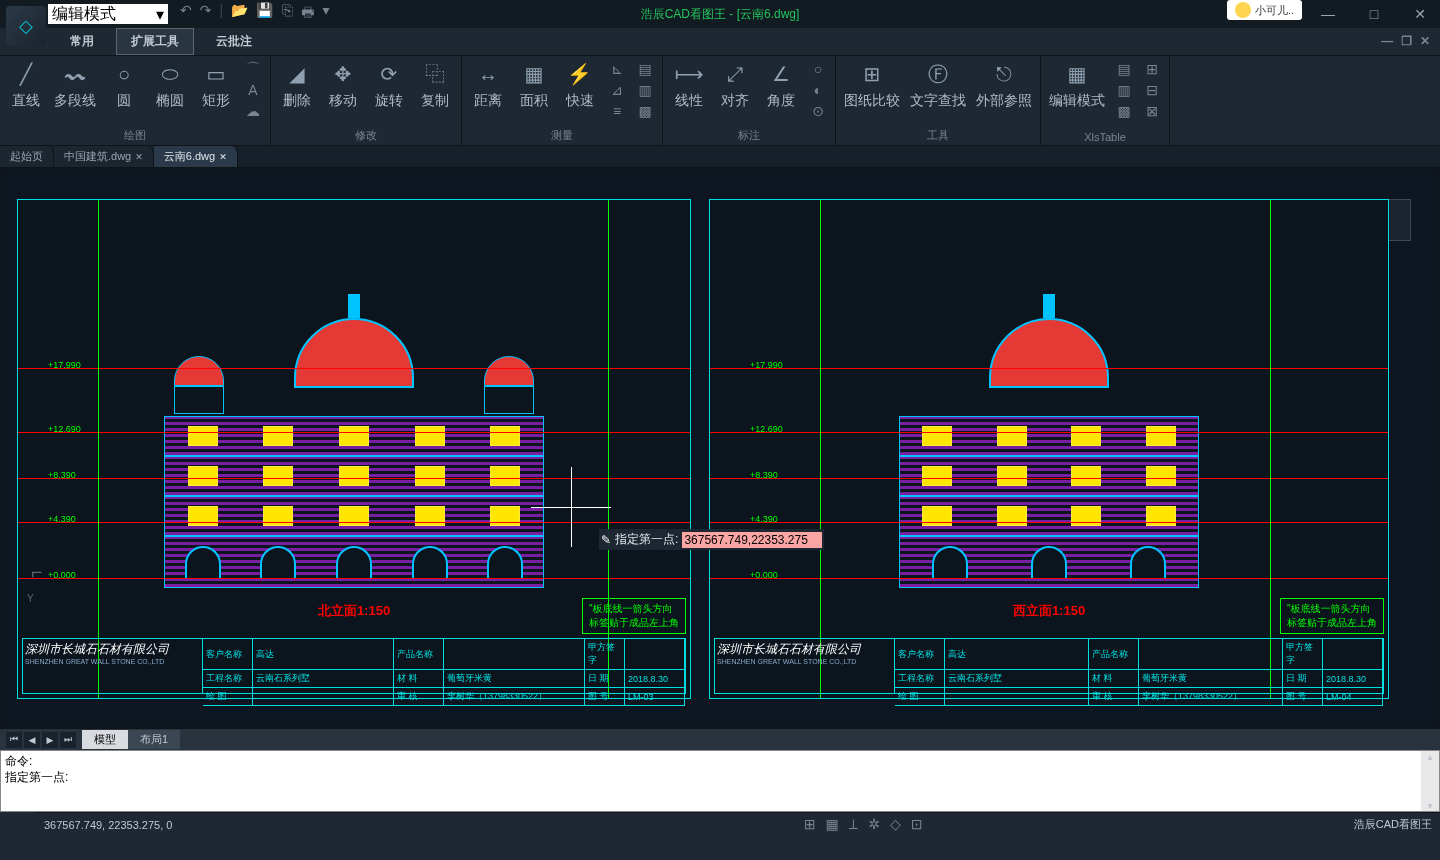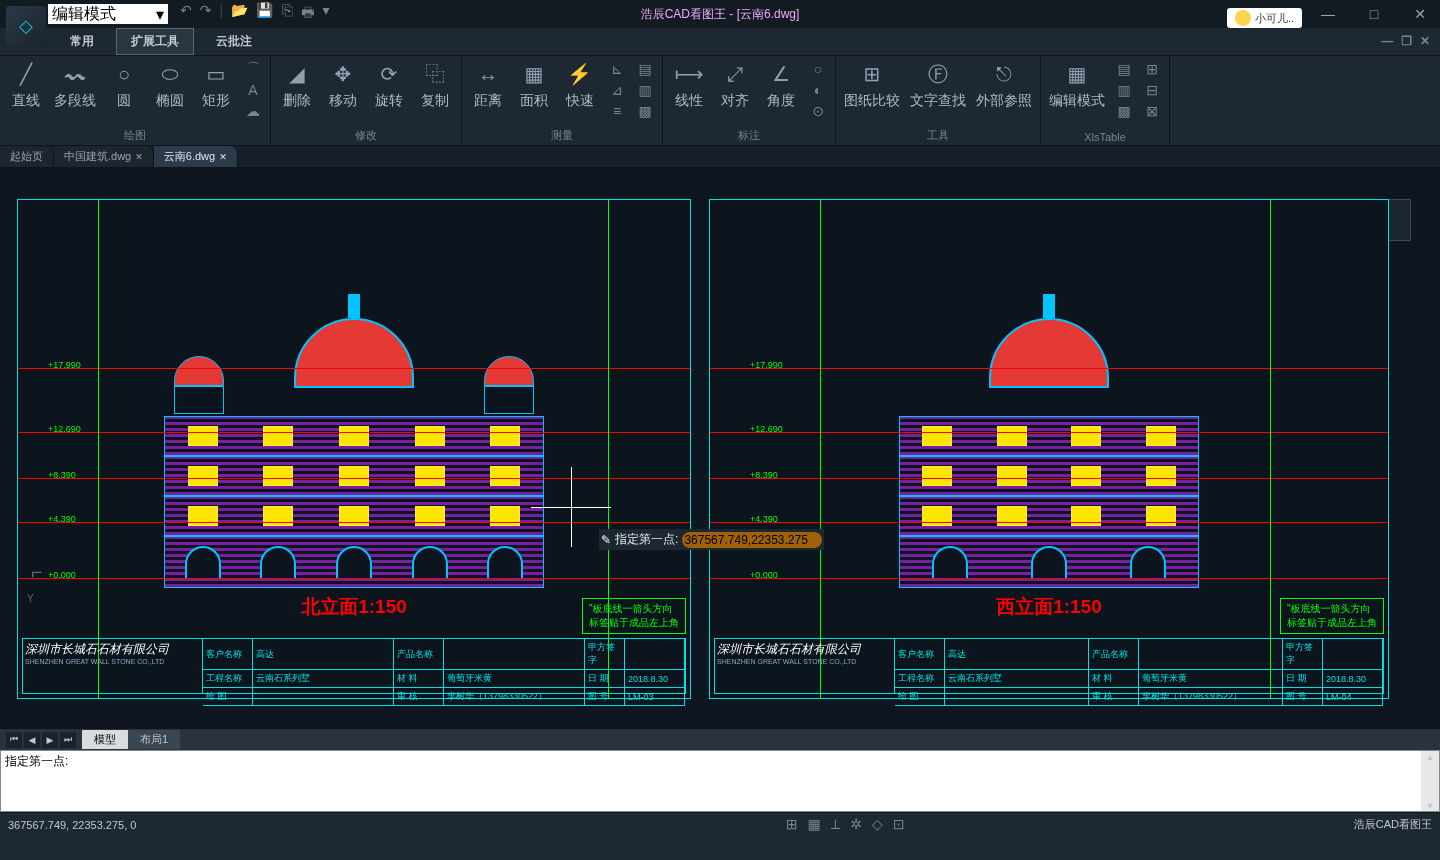--- a/index.html
+++ b/index.html
@@ -3,22 +3,22 @@
 <meta charset="utf-8">
 <style>
 * { box-sizing: border-box; margin: 0; padding: 0; font-family: "Microsoft YaHei", sans-serif; }
 body { background: #1e2833; width: 1440px; height: 860px; overflow: hidden; color: #c0c8d0; font-size: 12px; position: relative; }
 
 
 .titlebar { height: 28px; background: #121a22; display: flex; align-items: center; position: relative; }
 .mode-select { margin-left: 48px; width: 120px; height: 20px; background: #fff; color: #000; font-size: 16px; padding: 0 4px; display: flex; align-items: center; justify-content: space-between; }
 .qat { display: flex; gap: 8px; margin-left: 12px; }
 .qat span { color: #7a8490; font-size: 14px; }
-.title-center { position: absolute; left: 50%; transform: translateX(-50%); color: #f0abfc; font-size: 12px; }
-.title-right { position: absolute; right: 0; display: flex; align-items: flex-end; gap: 6px; }
+.title-center { position: absolute; left: 50%; transform: translateX(-50%); color: #22c55e; font-size: 12px; }
+.title-right { position: absolute; right: 0; display: flex; align-items: flex-start; gap: 6px; }
 .user-chip { display: flex; align-items: center; gap: 4px; background: #fff; border-radius: 3px; padding: 2px 8px; color: #333; font-size: 11px; }
 .avatar { width: 16px; height: 16px; background: #ffd54f; border-radius: 50%; }
 .winbtn { width: 40px; height: 28px; display: flex; align-items: center; justify-content: center; color: #9aa4ae; font-size: 14px; }
 
 
 .menurow { height: 28px; background: #1e2833; display: flex; align-items: center; border-bottom: 1px solid #0f1419; font-weight: bold; }
 .logo { width: 40px; height: 40px; position: absolute; top: 6px; left: 6px; background: linear-gradient(135deg, #2b3947, #1a232d); border-radius: 4px; display: flex; align-items: center; justify-content: center; }
 .logo::after { content: "◇"; color: #00c4d4; font-size: 18px; }
 .menuitem { padding: 4px 14px; color: #c0c8d0; font-size: 12px; margin-left: 8px; }
 .menuitem.first { margin-left: 56px; }
@@ -55,21 +55,21 @@
 .dome-main { width: 120px; height: 70px; background: #e53935; border-radius: 60px 60px 0 0; border: 2px solid #00c4ff; }
 .dome-tip { position: absolute; top: -24px; left: 50%; transform: translateX(-50%); width: 12px; height: 24px; background: #00c4ff; }
 .mini-dome { position: absolute; top: -60px; width: 50px; }
 .mini-dome.l { left: 10px; } .mini-dome.r { right: 10px; }
 .mini-dome-main { width: 50px; height: 30px; background: #e53935; border-radius: 25px 25px 0 0; border: 1px solid #00c4ff; }
 .mini-dome-base { width: 50px; height: 28px; border: 1px solid #00c4ff; background: #0c141d; }
 .dim-h { position: absolute; left: 0; right: 0; border-top: 1px solid #ff0000; }
 .dim-v { position: absolute; top: 0; bottom: 0; border-left: 1px solid #00ff00; }
 .dim-txt { position: absolute; color: #00ff00; font-size: 9px; }
 
-.caption { position: absolute; bottom: 78px; left: 50%; transform: translateX(-50%); color: #ff0000; font-weight: bold; font-size: 19px; }
+.caption { position: absolute; bottom: 78px; left: 50%; transform: translateX(-50%); color: #ff0000; font-weight: bold; font-size: 13px; }
 
 .tblock { position: absolute; bottom: 4px; left: 4px; right: 4px; height: 56px; border: 1px solid #00e0e0; display: flex; font-size: 9px; color: #d0d0d0; }
 .tblock-logo { width: 180px; border-right: 1px solid #00e0e0; padding: 2px; font-size: 9px; }
 .tblock-logo .co { color: #fff; font-size: 12px; font-style: italic; }
 .tblock-grid { flex: 1; display: grid; grid-template-columns: 50px 1fr 50px 1fr 40px 60px; grid-template-rows: repeat(3, 1fr); }
 .tblock-grid > div { border-right: 1px solid #00e0e0; border-bottom: 1px solid #00e0e0; padding: 2px 3px; color: #00e0e0; display: flex; align-items: center; }
 .note-box { position: absolute; right: 4px; bottom: 64px; border: 1px solid #00ff00; padding: 3px 6px; color: #00ff00; font-size: 10px; text-align: left; }
 
 .crosshair { position: absolute; top: 338px; left: 570px; pointer-events: none; }
 .crosshair::before, .crosshair::after { content: ""; position: absolute; background: #fff; }
@@ -92,21 +92,21 @@
 .mtab { padding: 2px 12px; font-size: 11px; background: #d8dce0; color: #000; }
 .mtab.inactive { background: #3a4651; color: #c0c8d0; }
 
 
 .cmdarea { height: 62px; background: #fff; border: 1px solid #888; display: flex; }
 .cmdlines { flex: 1; padding: 2px 4px; font-size: 12px; color: #000; font-family: SimSun, monospace; }
 .cmdlines div { line-height: 16px; }
 .cmd-scroll { width: 18px; background: #e8e8e8; display: flex; flex-direction: column; justify-content: space-between; align-items: center; font-size: 10px; }
 
 
-.status { height: 24px; background: #1e2833; display: flex; align-items: center; justify-content: space-between; padding: 0 8px; font-size: 11px; border-top: 1px solid #0f1419; }
+.status { height: 24px; background: #1e2833; display: flex; align-items: center; justify-content: space-between; padding: 0 8px; font-size: 11px; border-top: 1px solid #0f1419; margin-left: 36px; }
 .status-left { color: #c0c8d0; }
 .status-tools { display: flex; gap: 10px; color: #7a8490; font-size: 14px; margin-left: 200px; }
 .status-right { color: #c0c8d0; }
 </style>
 </head>
 <body>
 
 <div class="titlebar">
   <div class="logo"></div>
   <div class="mode-select">
@@ -481,37 +481,38 @@
           <div>LM-04</div>
         </div>
     </div>
   </div>
 
   <div class="ucs">⌐<br><span style="font-size:10px;margin-left:-4px">Y</span></div>
   <div class="crosshair"></div>
   <div class="dyn-input">
     <span class="pen">✎</span>
     <span class="prompt">指定第一点:</span>
-    <input style="background: #a16207; border-radius: 8px;" value="367567.749,22353.275">
+    <input style="background: #fca5a5;" value="367567.749,22353.275">
   </div>
 </div>
 
 <div class="modelbar">
   <div class="mnav">
     <span>⏮</span>
     <span>◀</span>
     <span>▶</span>
     <span>⏭</span>
   </div>
   <div class="mtab">模型</div>
   <div class="mtab inactive">布局1</div>
 </div>
 
 <div class="cmdarea">
   <div class="cmdlines">
+    <div>命令:</div>
     <div>指定第一点:</div>
   </div>
   <div class="cmd-scroll">
       <span>▴</span>
       <span>▾</span>
     </div>
 </div>
 
 <div class="status">
   <div class="status-left">367567.749, 22353.275, 0</div>

